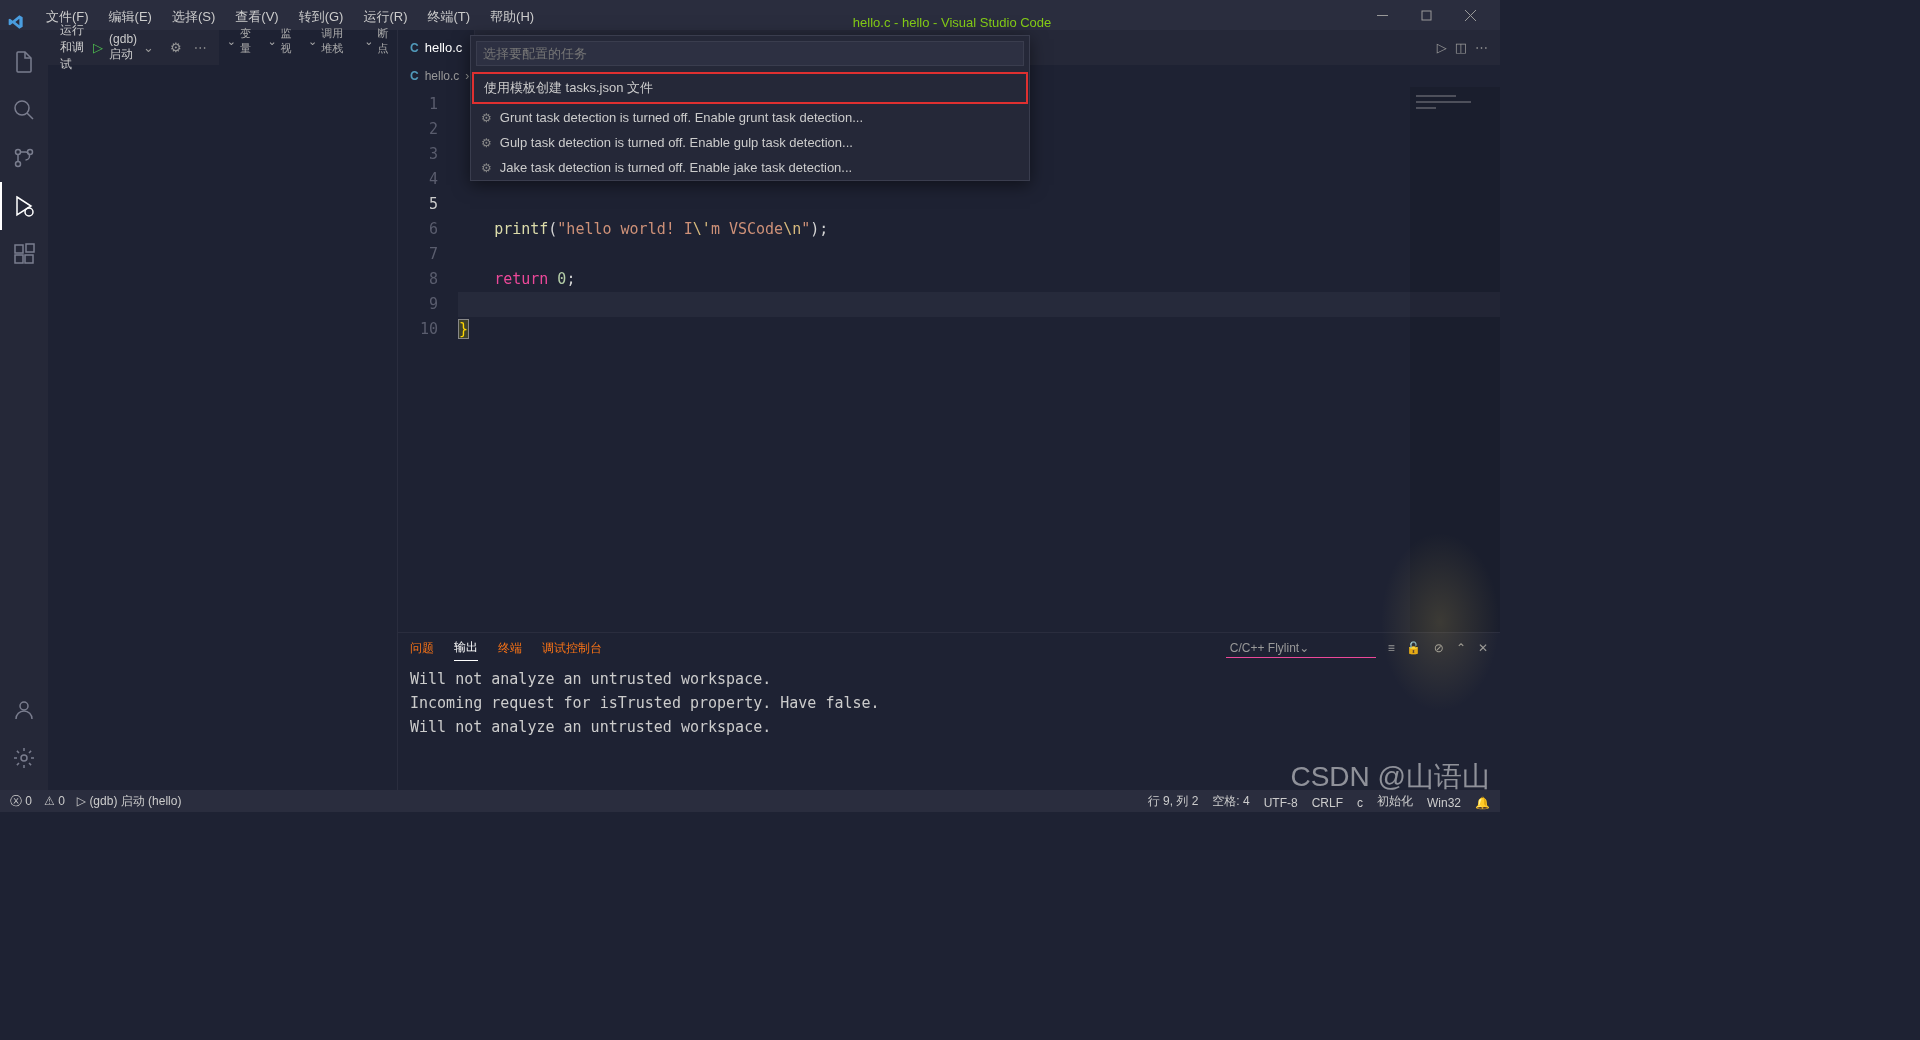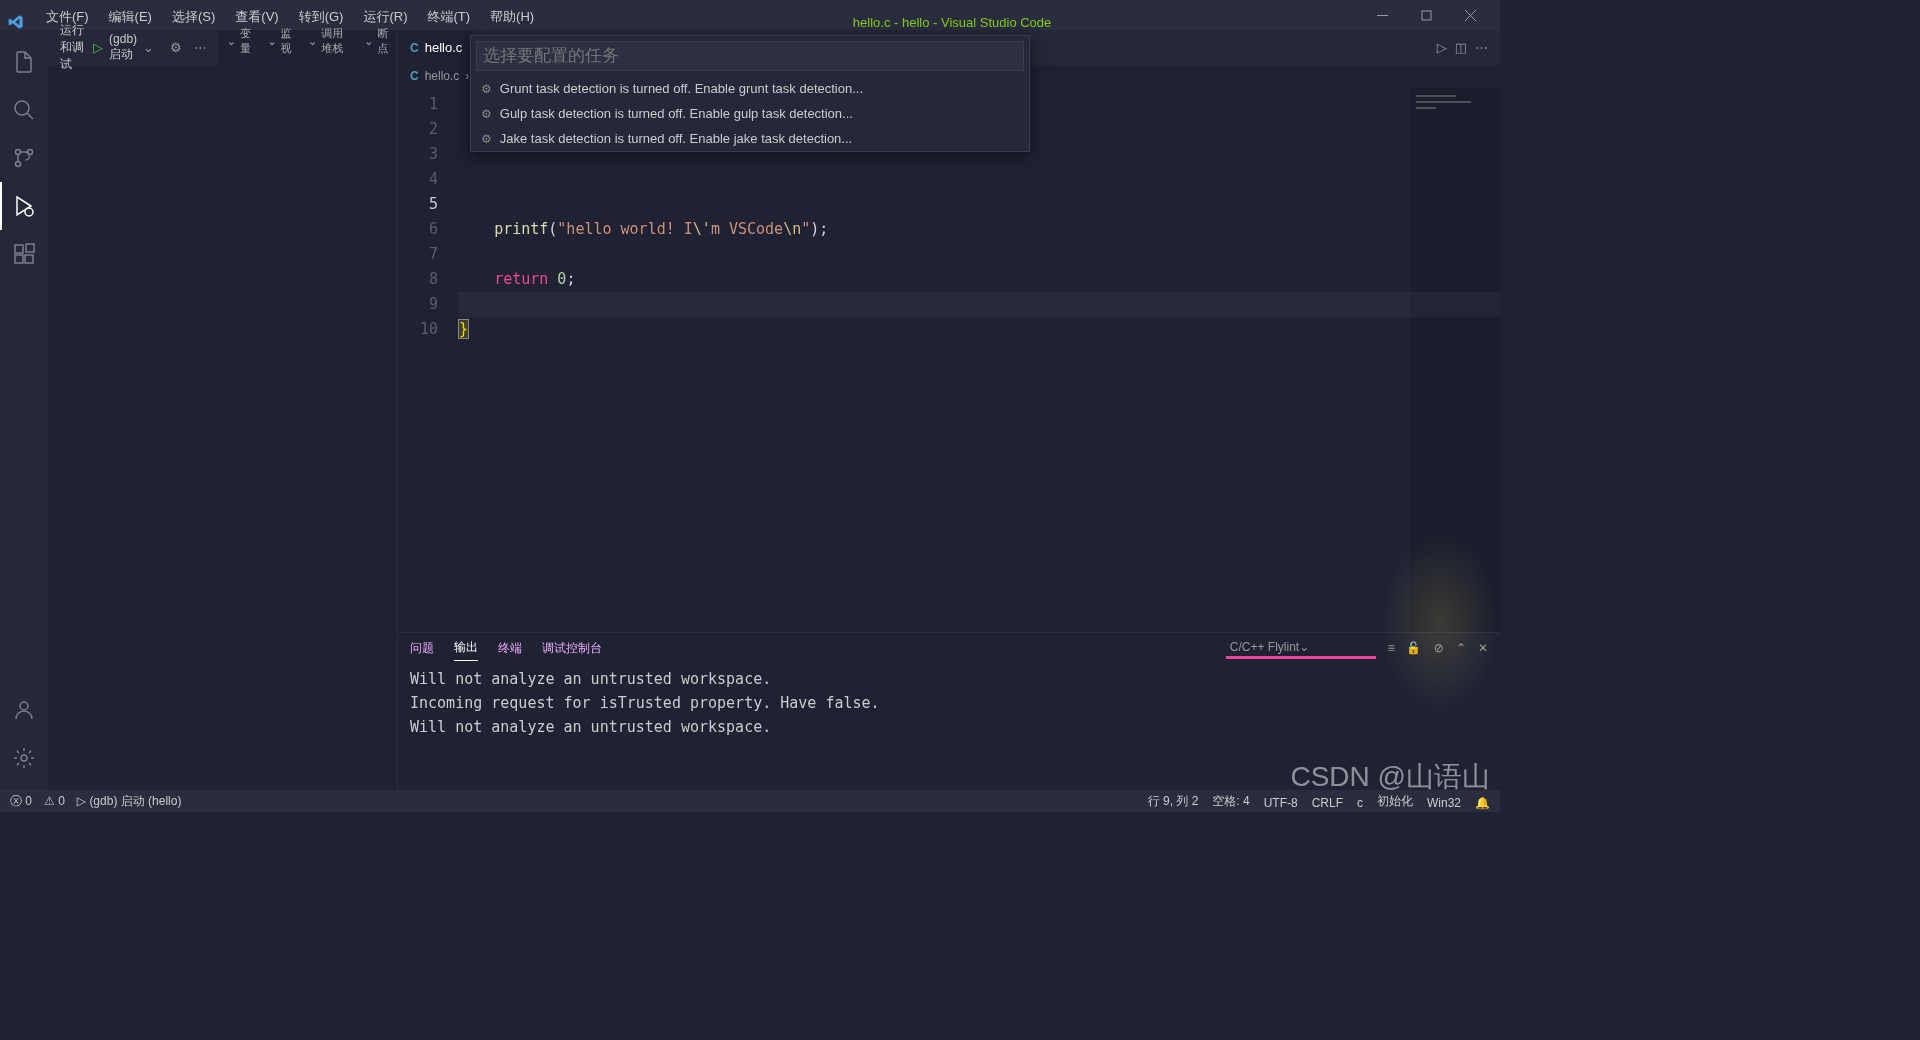--- a/index.html
+++ b/index.html
@@ -93,24 +93,24 @@
 .str { color: #ce9178; }
 .esc { color: #d7ba7d; }
 .num { color: #b5cea8; }
 .punct { color: #d4d4d4; }
 .brace-hl { background: rgba(255,255,0,0.15); border: 1px solid #888; }
 .current-line { position: absolute; left: 0; right: 0; height: 25px; background: rgba(255,255,255,0.04); }
 .minimap { position: absolute; right: 0; top: 0; width: 90px; height: 100%; background: rgba(0,0,0,0.1); }
 .mini-line { position: absolute; height: 2px; background: rgba(200,200,200,0.3); }
 .panel { height: 158px; background: #1e2233; border-top: 1px solid #2a2d3e; display: flex; flex-direction: column; }
 .panel-tabs { height: 30px; display: flex; align-items: center; padding: 0 12px; gap: 20px; font-size: 12px; }
-.panel-tab { color: #f0abfc; cursor: pointer; padding: 4px 0; }
+.panel-tab { color: #f97316; cursor: pointer; padding: 4px 0; }
 .panel-tab.active { color: #fff; border-bottom: 1px solid #fff; }
 .panel-right { margin-left: auto; display: flex; align-items: center; gap: 12px; color: #999; }
-.panel-dropdown { min-width: 150px; border-bottom: 3px solid #ec4899; padding: 2px 4px; display: flex; }
+.panel-dropdown { min-width: 150px; border-bottom: 1px solid #ec4899; padding: 2px 4px; display: flex; }
 .panel-content {
   flex: 1; padding: 4px 12px;
   font-family: Consolas, monospace; font-size: 15px; line-height: 24px; color: #ccc;
   white-space: pre;
 }
 .status-bar {
   height: 22px; background: #2a2d3e;
   display: flex; align-items: center; padding: 0 10px; gap: 14px;
   font-size: 12px; color: #ccc;
 }
@@ -118,21 +118,21 @@
 .status-right { margin-left: auto; display: flex; align-items: flex-end; gap: 14px; }
 .quickpick {
   position: absolute; top: 35px; left: 470px; width: 560px;
   background: #252838; border: 1px solid #3a3d4e; box-shadow: 0 4px 16px rgba(0,0,0,0.5);
   z-index: 100;
 }
 .quickpick-input {
   width: calc(100% - 10px);
   margin: 5px; padding: 4px 6px;
   background: #2d3042; border: 1px solid #3a3d4e; color: #d946ef;
-  font-size: 17px;
+  font-size: 13px;
 }
 .quickpick-item {
   padding: 5px 10px;
   display: flex;
   align-items: center;
   gap: 8px;
   font-size: 13px;
   color: #ccc;
   cursor: pointer;
 }
@@ -345,20 +345,23 @@
       </div>
       <div class="panel-content"><span>Will not analyze an untrusted workspace.</span>
 <span>Incoming request for isTrusted property. Have false.</span>
 <span>Will not analyze an untrusted workspace.</span></div>
     </div>
   </div>
 </div>
 
 <div class="quickpick">
   <input class="quickpick-input" placeholder="选择要配置的任务" style="">
+  <div class="quickpick-item highlighted">
+    <span>使用模板创建 tasks.json 文件</span>
+  </div>
   <div class="quickpick-item">
     <span class="gear-small">⚙</span>
     <span>Grunt task detection is turned off. Enable grunt task detection...</span>
   </div>
   <div class="quickpick-item">
     <span class="gear-small">⚙</span>
     <span>Gulp task detection is turned off. Enable gulp task detection...</span>
   </div>
   <div class="quickpick-item">
     <span class="gear-small">⚙</span>

